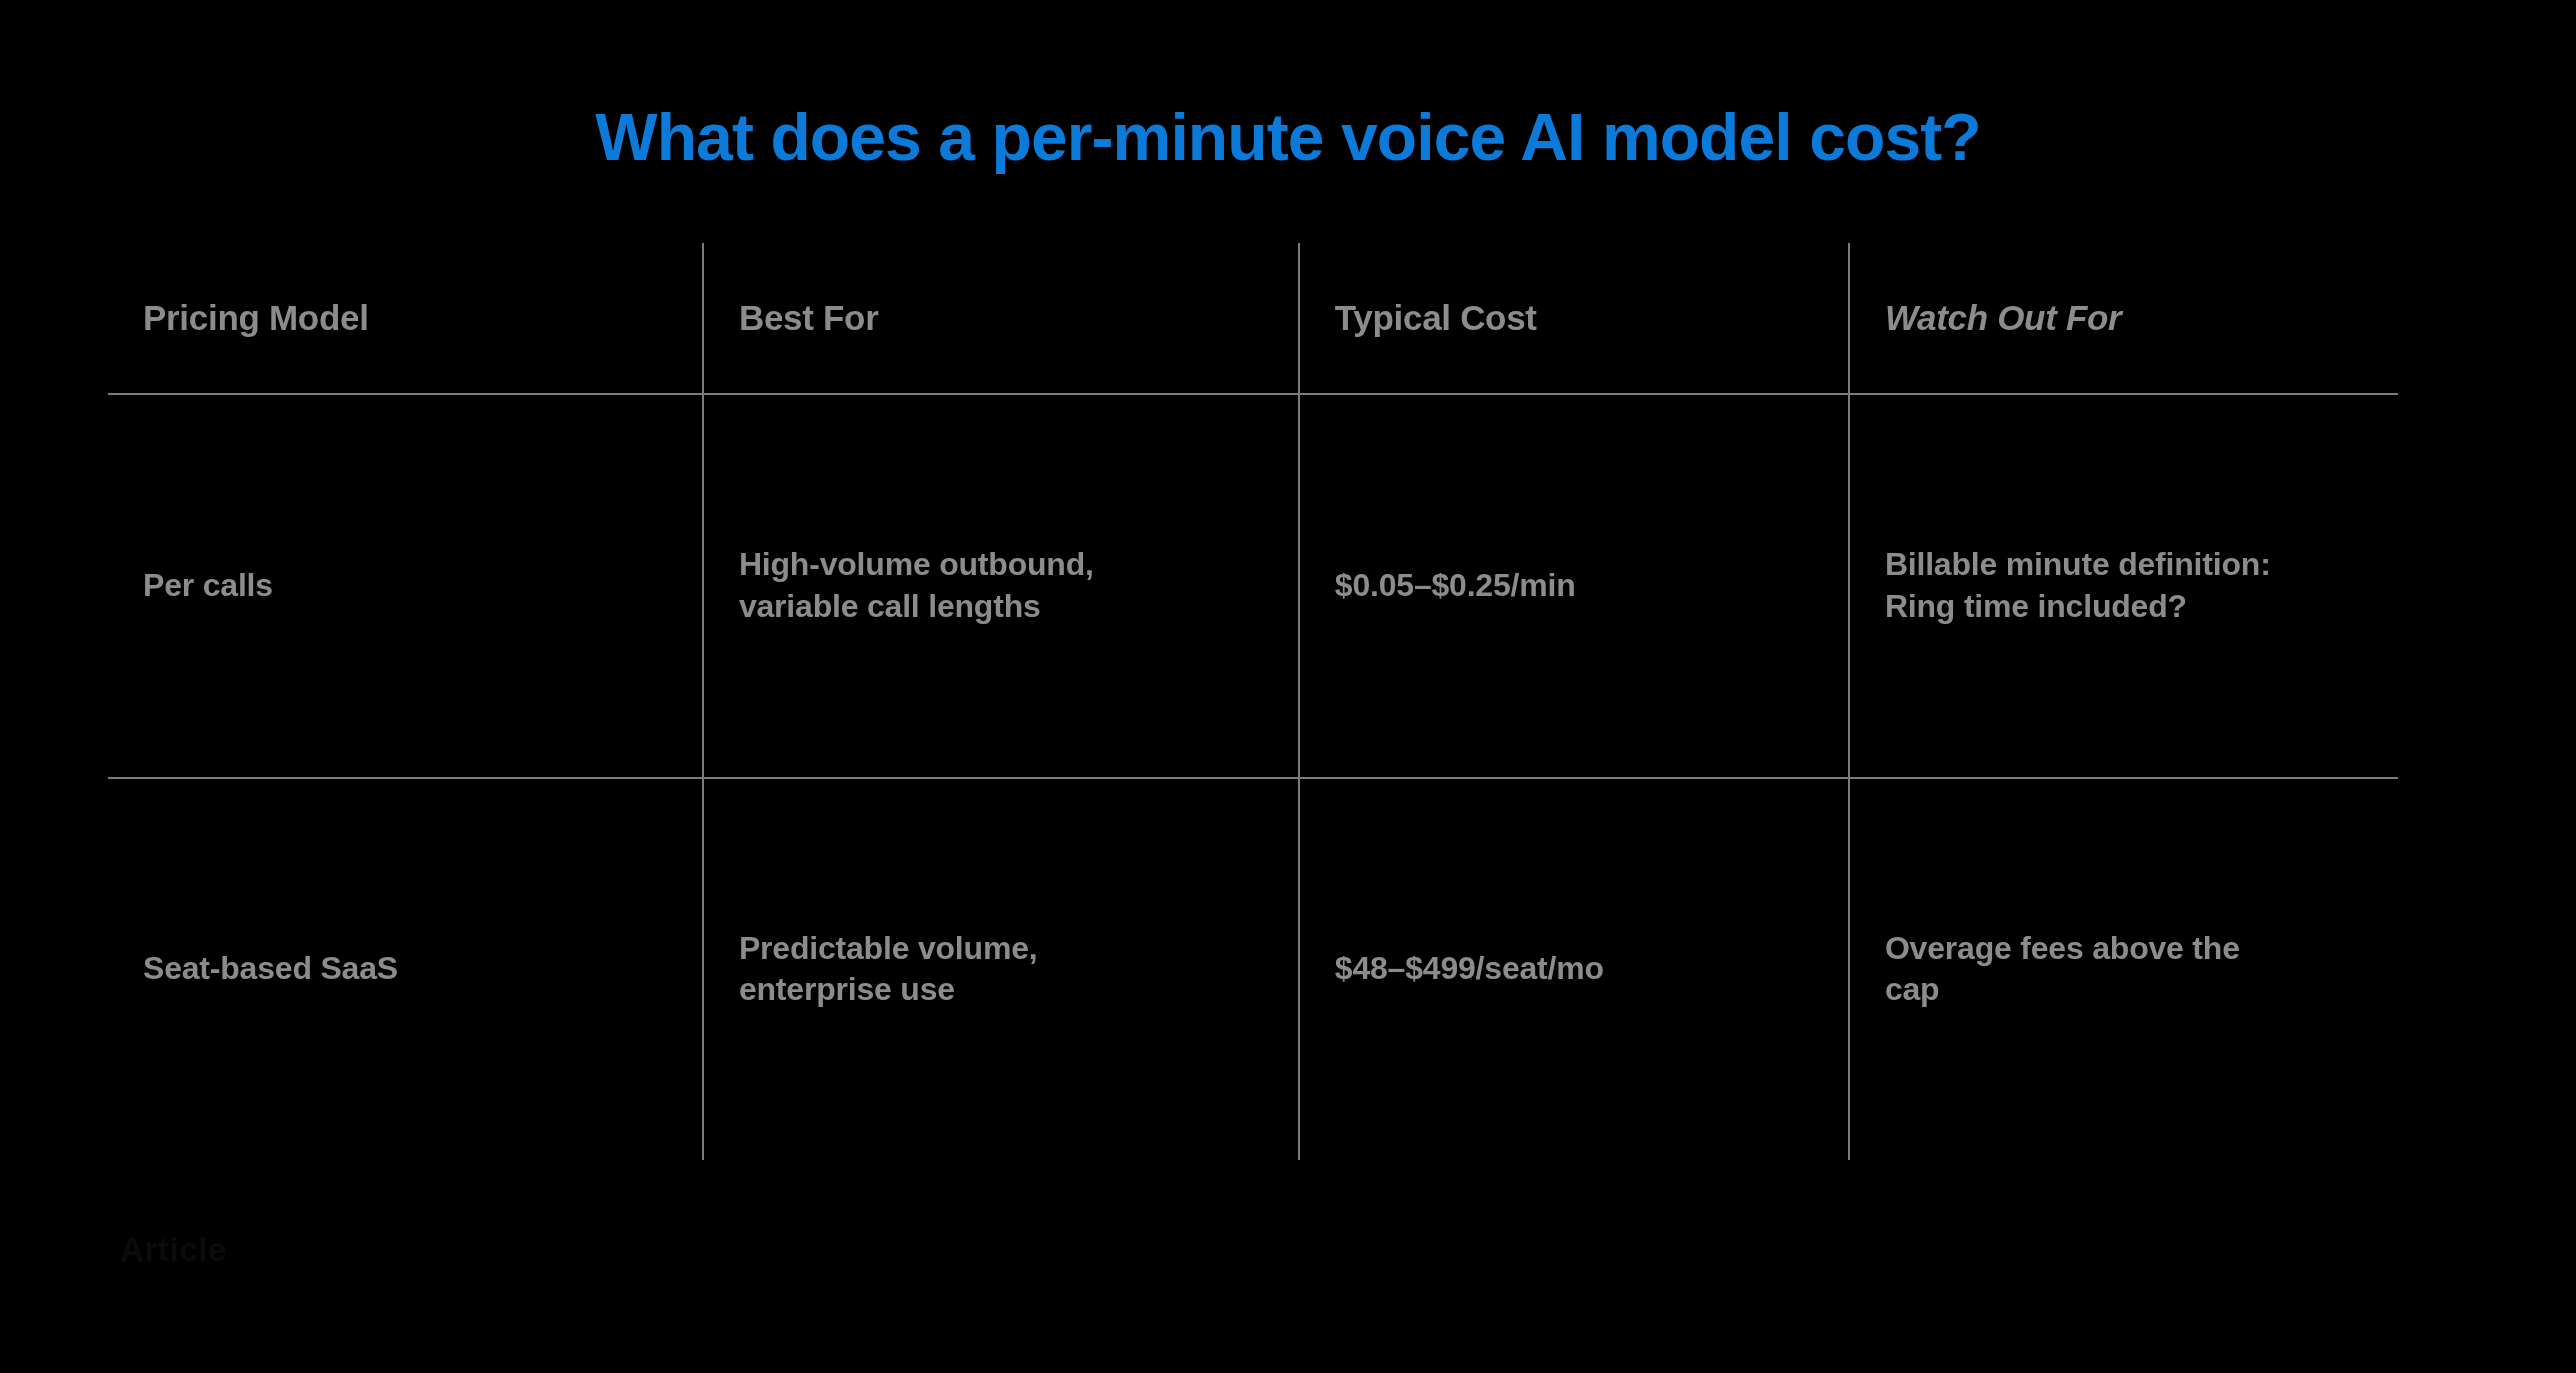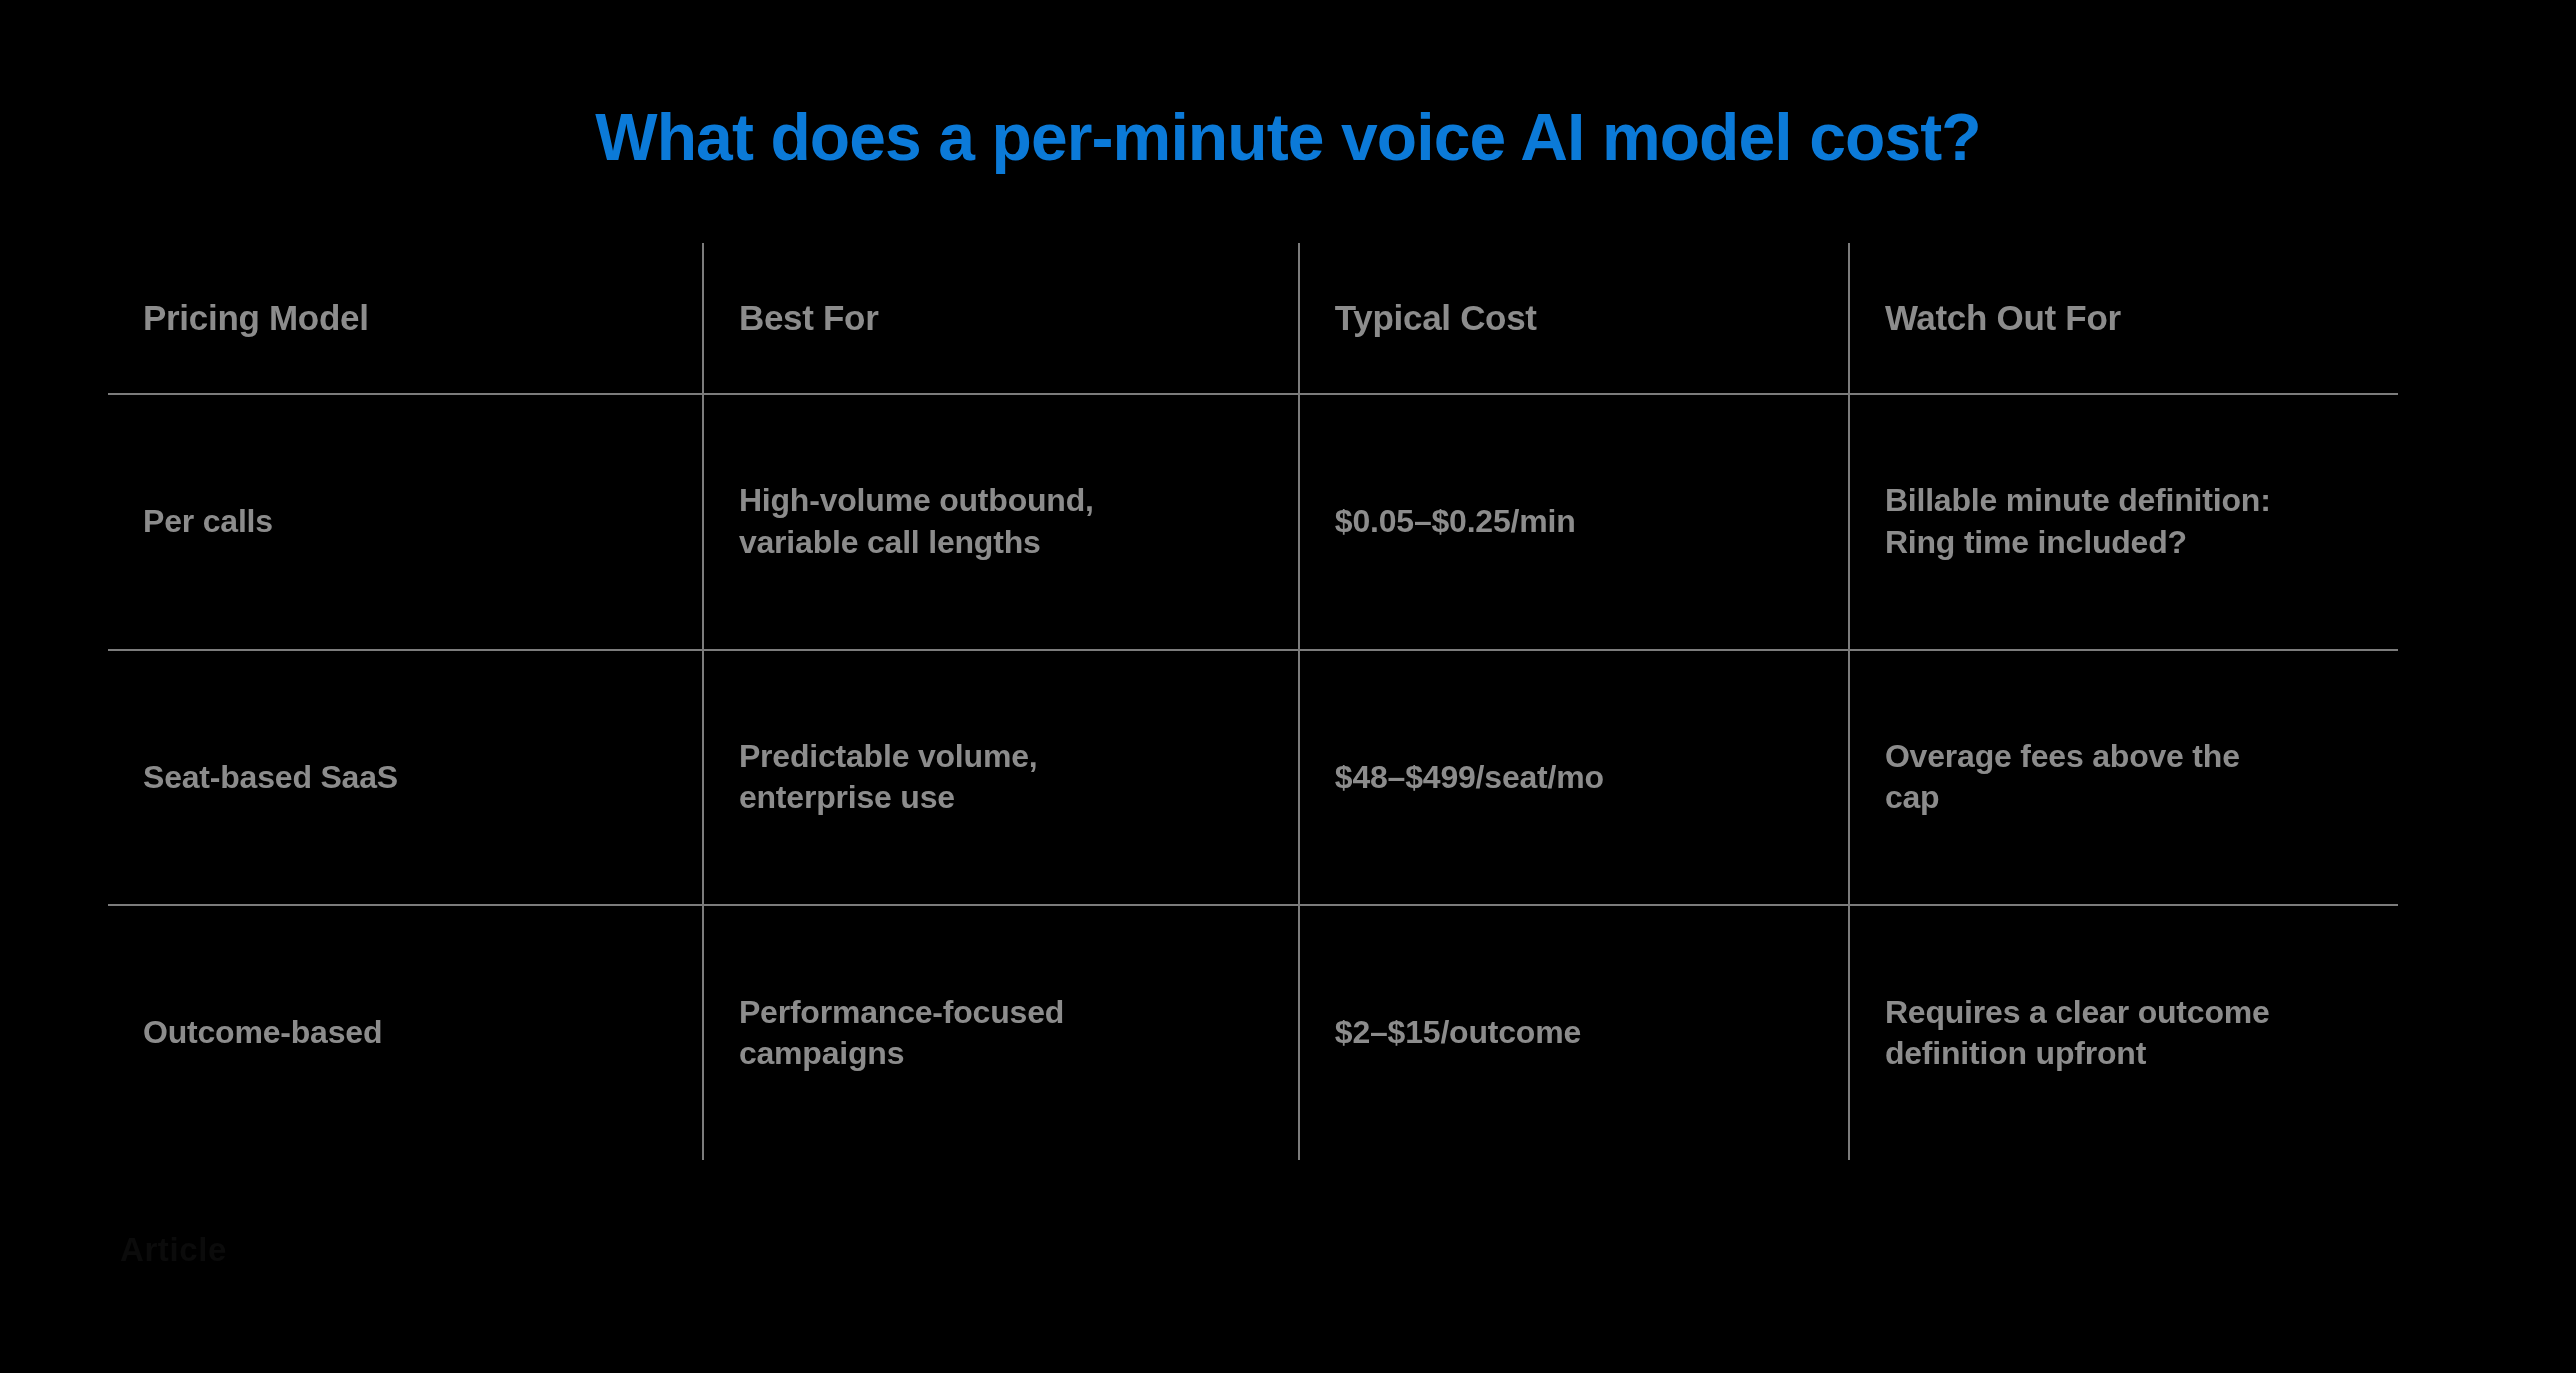--- a/index.html
+++ b/index.html
@@ -92,21 +92,21 @@
   table.pricing tbody td.model {
     font-weight: 700;
   }
 
   table.pricing tbody td .l2 {
     display: block;
   }
 
   
   table.pricing tr:first-child th:first-child { border-top-left-radius: 14.8px; }
-  table.pricing tr:first-child th:last-child  { border-top-right-radius: 14.8px; }
+  table.pricing tr:first-child th:last-child  { border-top-right-radius: 14.8px; font-style: italic; }
   table.pricing tr:last-child td:first-child  { border-bottom-left-radius: 14.8px; }
   table.pricing tr:last-child td:last-child   { border-bottom-right-radius: 14.8px; }
 
   
   .watermark {
     position: absolute;
     left: 120px;
     top: 1231px;
     font-size: 33px;
     font-weight: 700;
@@ -162,32 +162,20 @@
             <span class="l1">Predictable volume,</span>
             <span class="l2">enterprise use</span>
           </td>
           <td>$48–$499/seat/mo</td>
           <td>
             <span class="l1">Overage fees above the</span>
             <span class="l2">cap</span>
           </td>
         </tr>
 
-        <tr>
-          <td class="model">Outcome-based</td>
-          <td>
-            <span class="l1">Performance-focused</span>
-            <span class="l2">campaigns</span>
-          </td>
-          <td>$2–$15/outcome</td>
-          <td>
-            <span class="l1">Requires a clear outcome</span>
-            <span class="l2">definition upfront</span>
-          </td>
-        </tr>
 
       </tbody>
     </table>
   </div>
 
   <div class="watermark">Article</div>
 
 </div>
 
 

